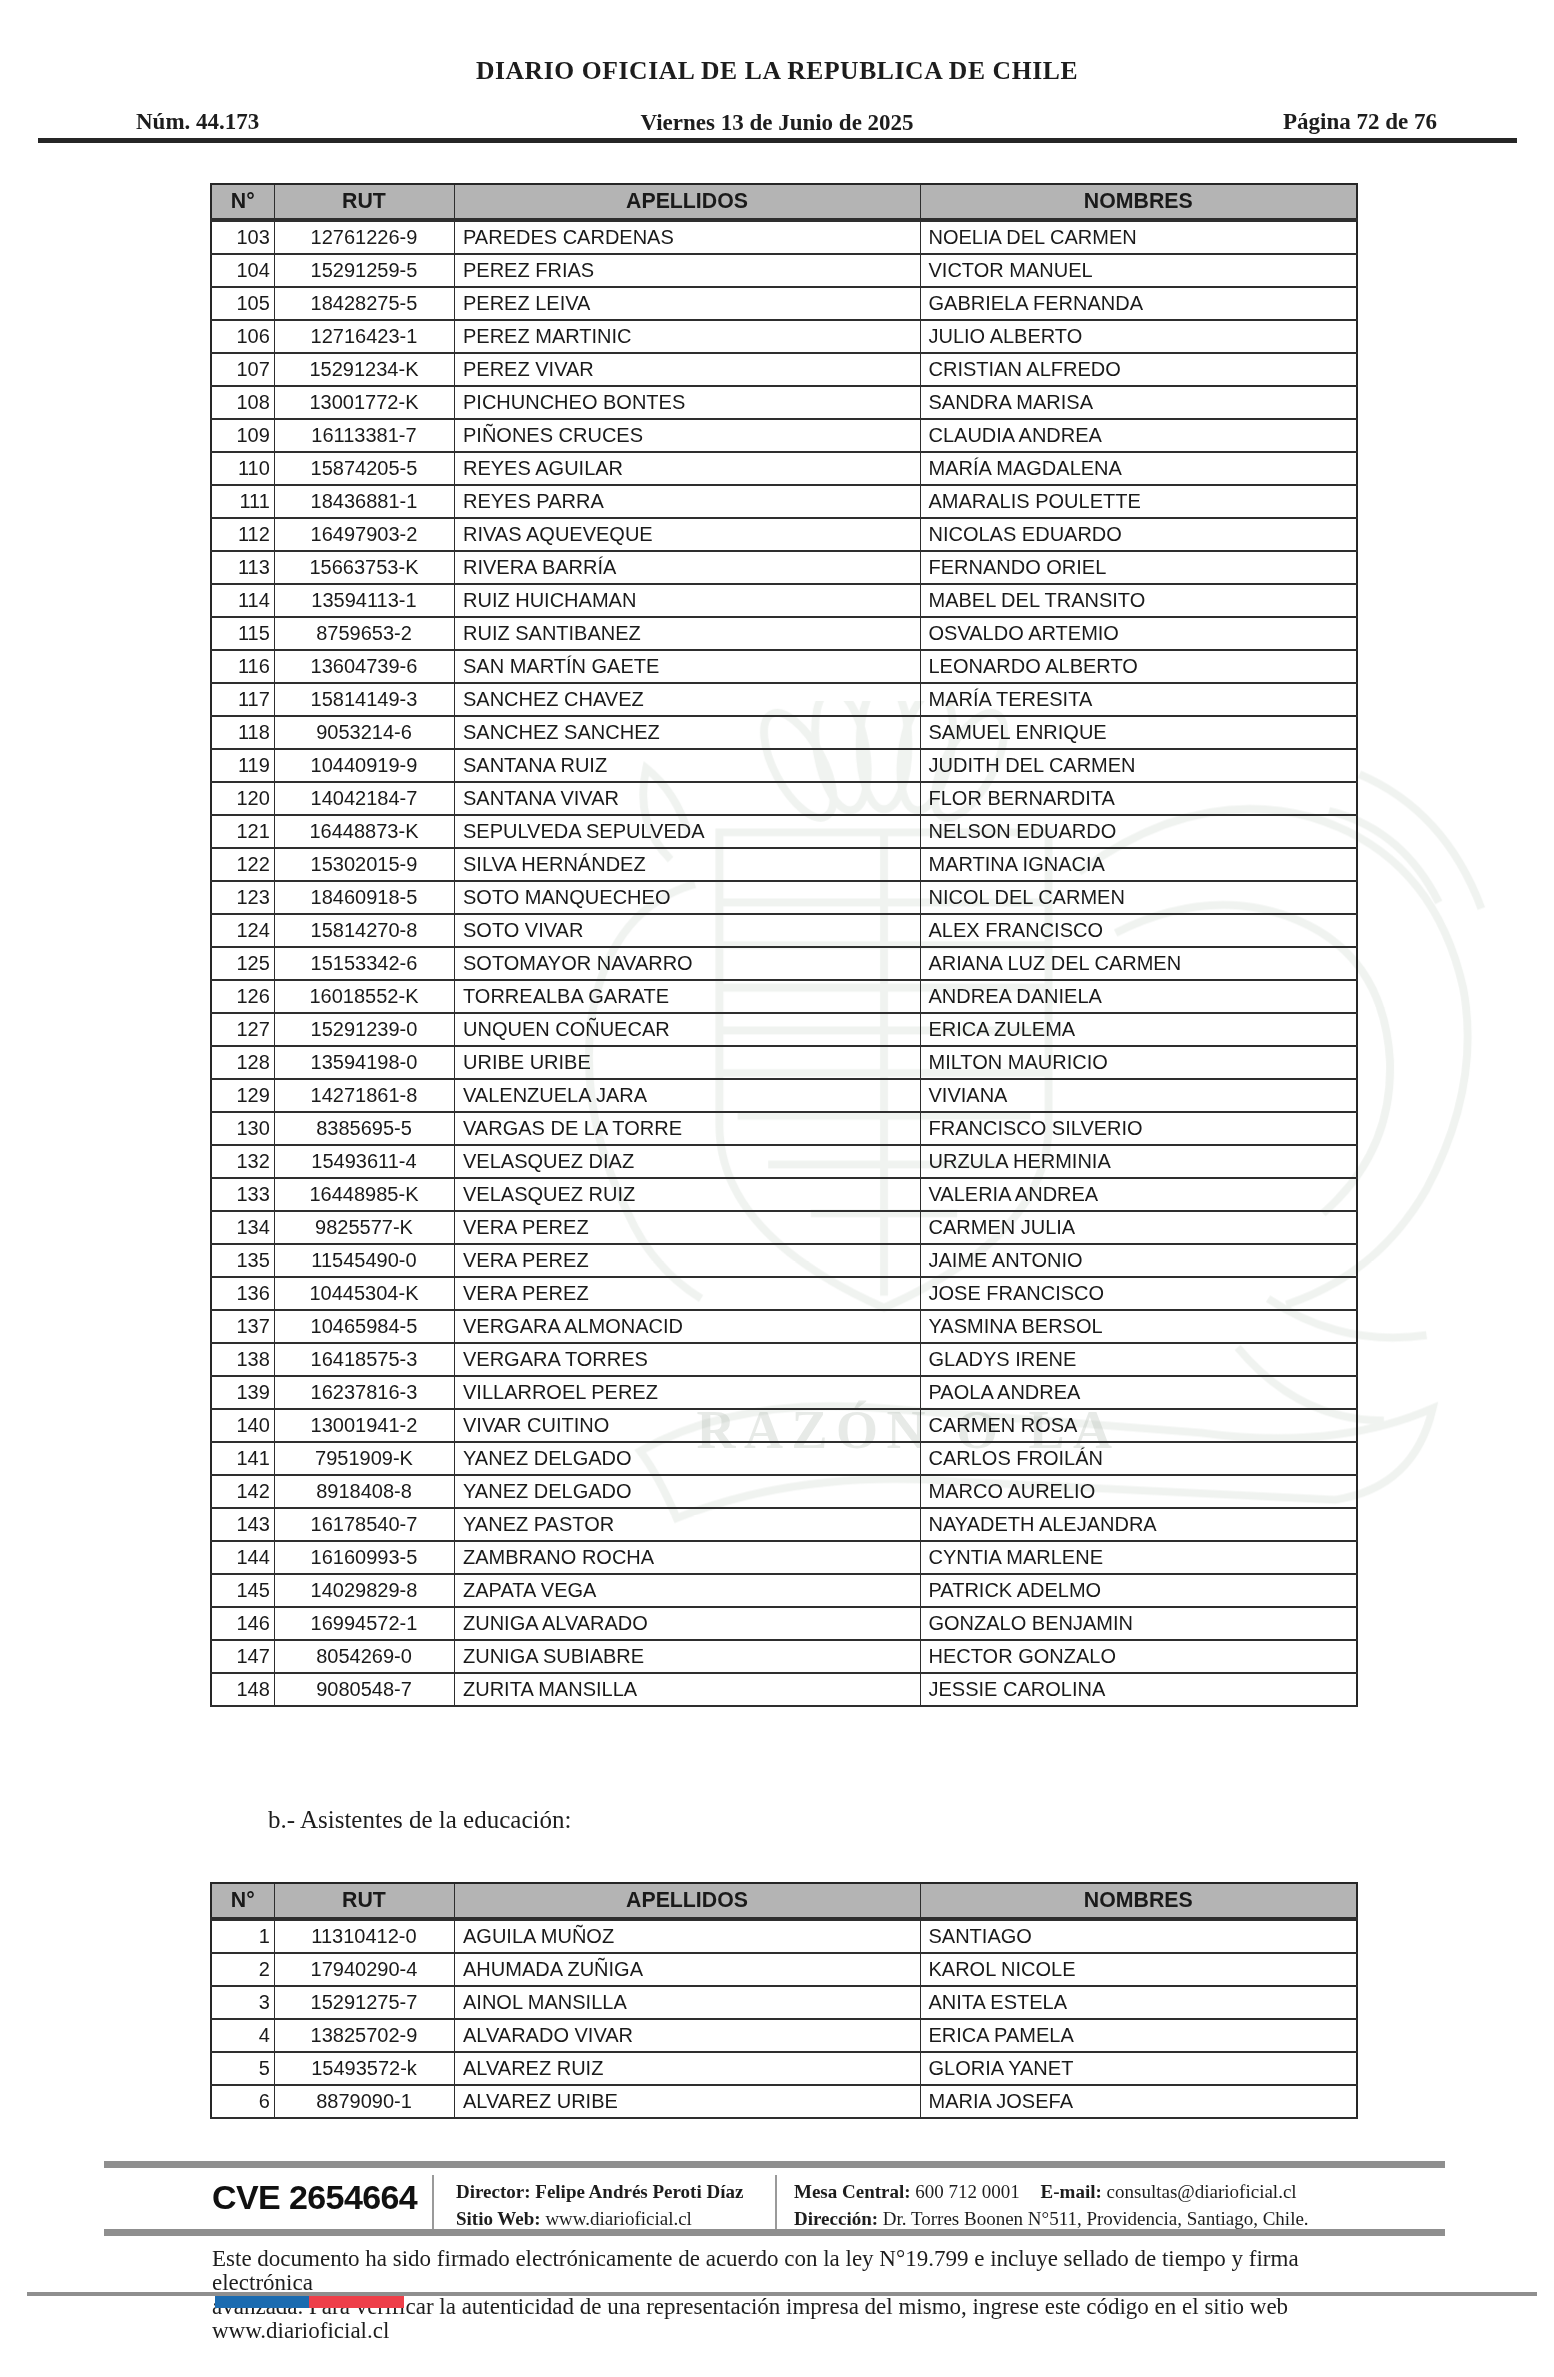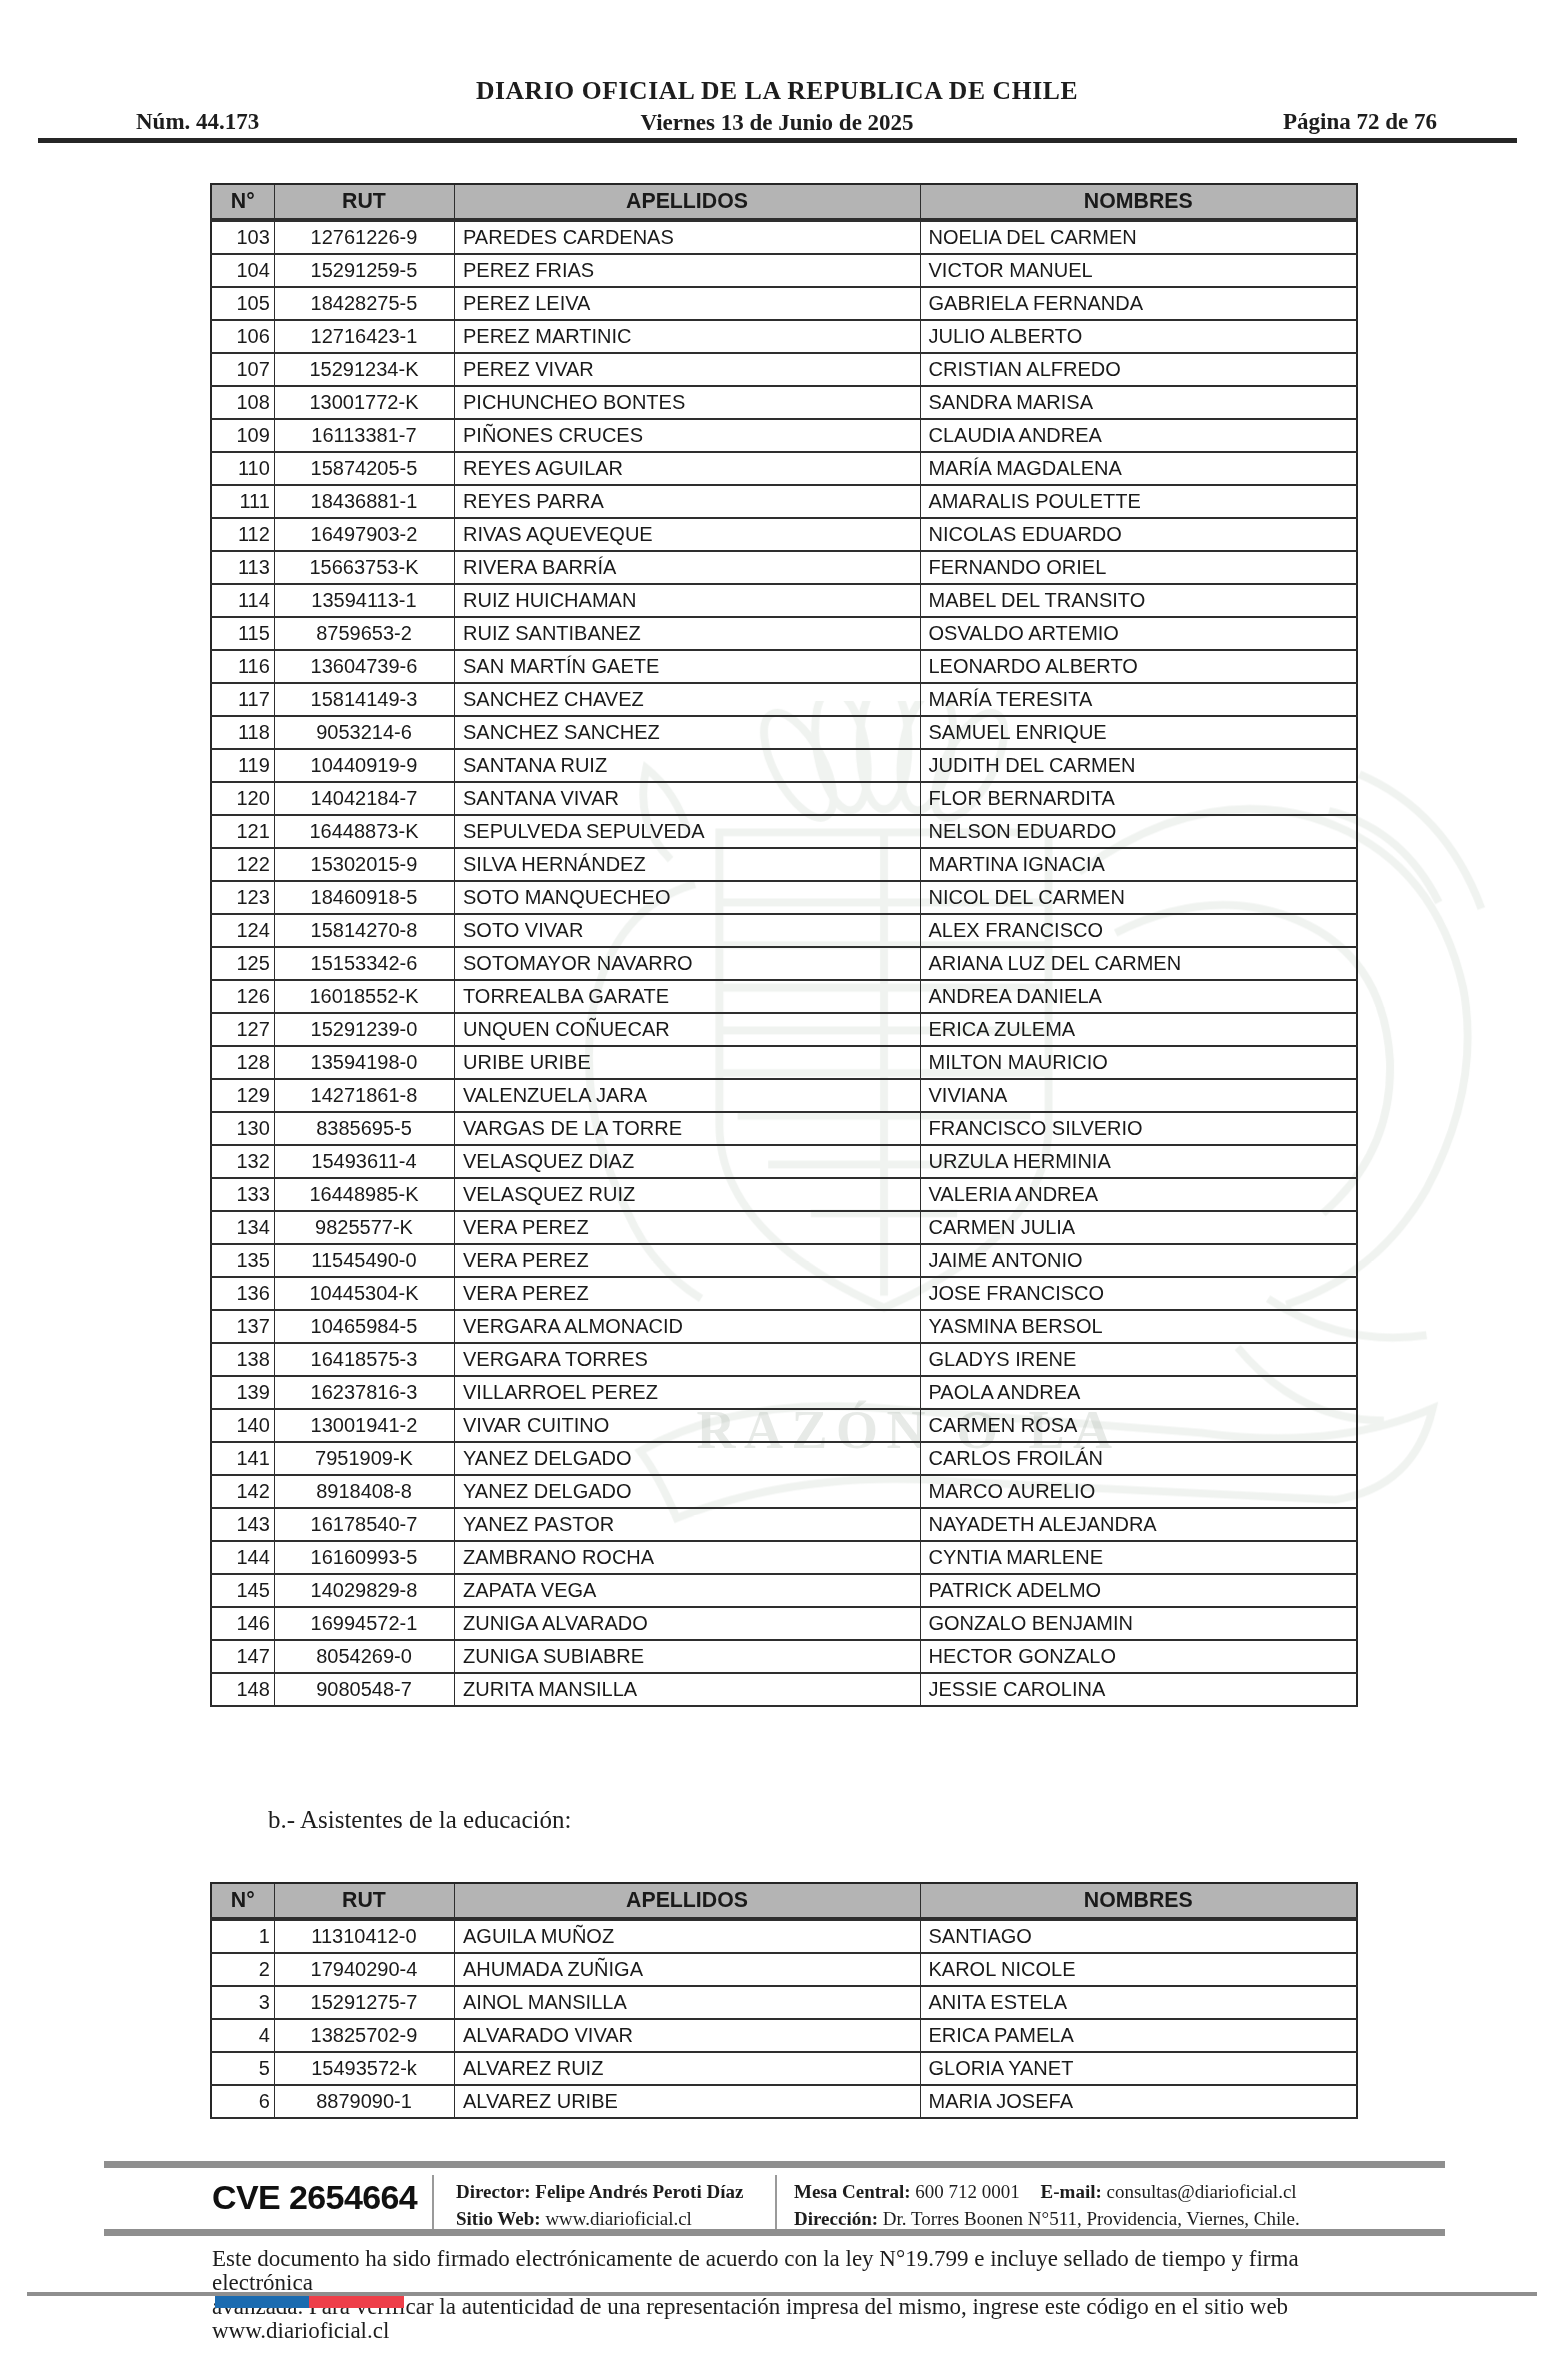--- a/index.html
+++ b/index.html
@@ -1,21 +1,21 @@
 <!DOCTYPE html>
 <html style="font-size:9.8px"><head>
 <meta charset="utf-8">
 <style>
   html,body{margin:0;padding:0;background:#e9e9e9;}
   #page{position:relative;width:1554px;height:2377px;background:#ffffff;overflow:hidden;
         font-family:"Liberation Serif", serif;color:#1d1d1d;}
 
   
   .hdr-issue{position:absolute;left:136px;top:109px;font-size:23px;font-weight:bold;}
-  .hdr-title{position:absolute;left:0;right:0;top:76px;text-align:center;font-size:25.6px;font-weight:bold;letter-spacing:0.6px;}
+  .hdr-title{position:absolute;left:0;right:0;top:56px;text-align:center;font-size:25.6px;font-weight:bold;letter-spacing:0.6px;}
   .hdr-date{position:absolute;left:0;right:0;top:110px;text-align:center;font-size:23px;font-weight:bold;}
   .hdr-page{position:absolute;right:117px;top:109px;font-size:23px;font-weight:bold;}
   .hdr-rule{position:absolute;left:38px;top:138px;width:1479px;height:4.9px;background:#262626;}
 
   
   .wm-svg{position:absolute;left:567px;top:701px;pointer-events:none;}
   .wm-text{position:absolute;left:634px;top:1399px;width:549px;text-align:center;
            font-family:"Liberation Serif", serif;font-weight:bold;font-size:54px;
            letter-spacing:8.5px;color:rgba(145,158,145,0.22);pointer-events:none;white-space:nowrap;}
 
@@ -459,21 +459,21 @@
   <div class="vdiv vdiv2"></div>
   <div class="fblock right">
     <div>
       <b>Mesa Central:</b>
       <span>600 712 0001</span><span class="gap"></span>
       <b>E-mail:</b>
       <span>consultas@diarioficial.cl</span>
     </div>
     <div>
       <b>Dirección:</b>
-      <span>Dr. Torres Boonen N°511, Providencia, Viernes, Chile.</span>
+      <span>Dr. Torres Boonen N°511, Providencia, Santiago, Chile.</span>
     </div>
   </div>
 
   <div class="bar bar2" style="background: rgb(143, 143, 143);"></div>
 
   <div class="legal">
     <div>Este documento ha sido firmado electrónicamente de acuerdo con la ley N°19.799 e incluye sellado de tiempo y firma electrónica</div>
     <div>avanzada. Para verificar la autenticidad de una representación impresa del mismo, ingrese este código en el sitio web www.diarioficial.cl</div>
   </div>
 

